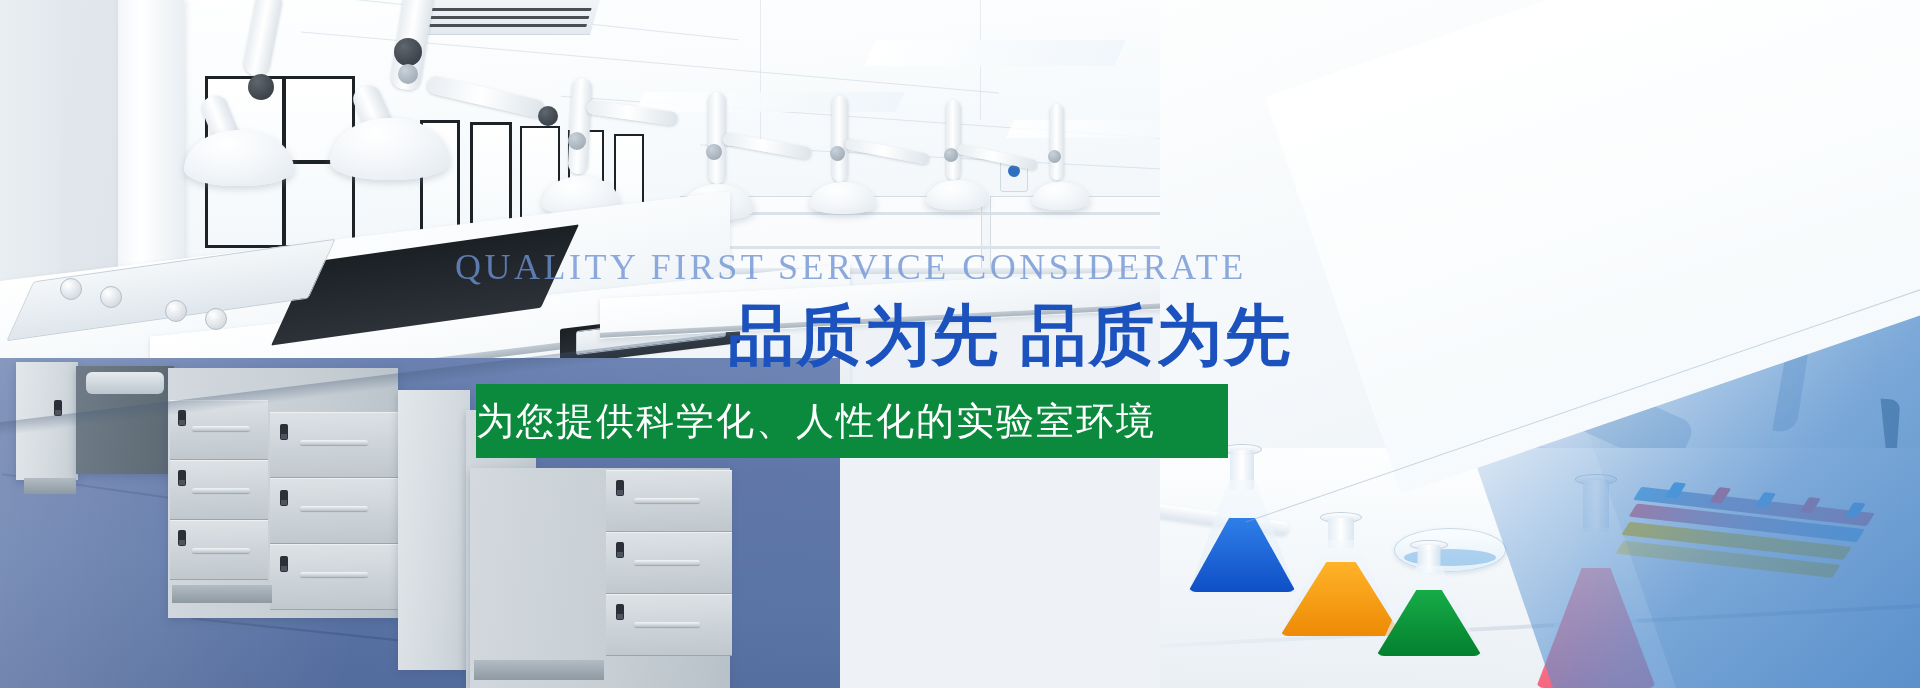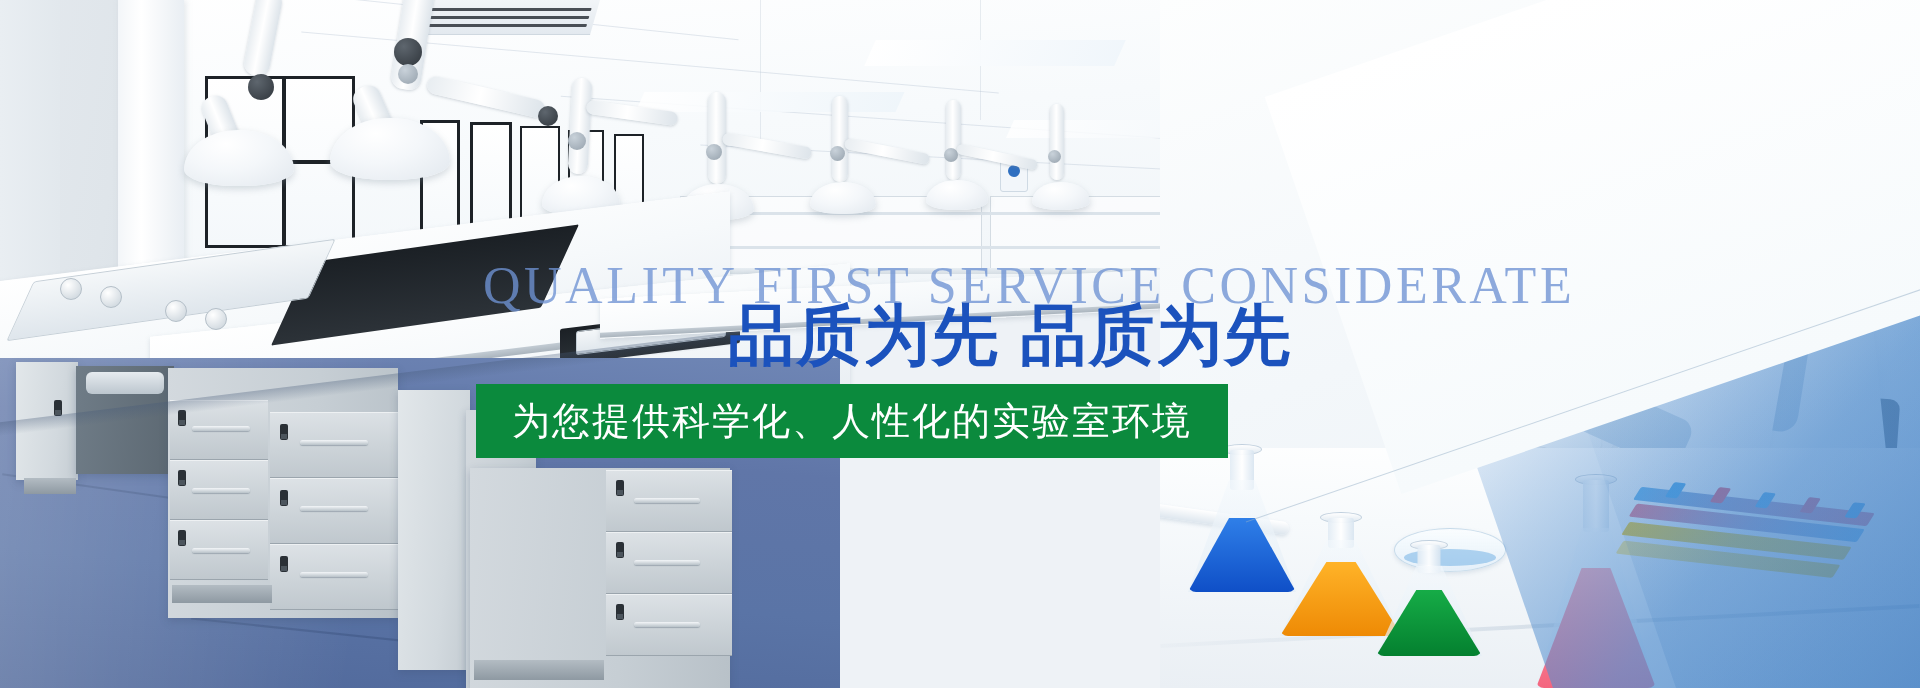--- a/index.html
+++ b/index.html
@@ -341,38 +341,37 @@
     transform:rotate(8deg);
   }
   .rack{position:absolute;transform:skewX(-32deg) skewY(6deg);}
   .rack .bar{position:absolute;height:13px;border-radius:2px;}
   .tube-c{position:absolute;width:13px;height:15px;border-radius:2px;}
 
   
   .copy{position:absolute;left:0;top:0;width:100%;height:100%;}
 
   .eng{
-    position:absolute;left:455px;top:260px;
+    position:absolute;left:455px;top:249px;
     font-family:"Liberation Serif","DejaVu Serif",serif;
-    font-size:52px;letter-spacing:3.5px;
+    font-size:36px;letter-spacing:3.5px;
     color:#6f93d4;opacity:.78;
     white-space:nowrap;
     line-height:1;
-    margin-left:28px;
   }
   .headline{
     position:absolute;left:728px;top:301px;
     font-family:"Liberation Sans","DejaVu Sans",sans-serif;
     font-size:66px;font-weight:bold;letter-spacing:2px;
     color:#1b52bd;white-space:nowrap;line-height:1.05;
   }
   .greenbar{
     position:absolute;left:476px;top:384px;width:752px;height:74px;
     background:#0b8a3d;
-    display:flex;align-items:center;justify-content:center;
+    display:flex;align-items:center;
   }
   .greenbar span{
     font-family:"Liberation Sans","DejaVu Sans",sans-serif;
     font-size:38px;color:#ffffff;letter-spacing:2px;white-space:nowrap;
   }
 </style>
 </head>
 <body>
 
 <div class="banner">

